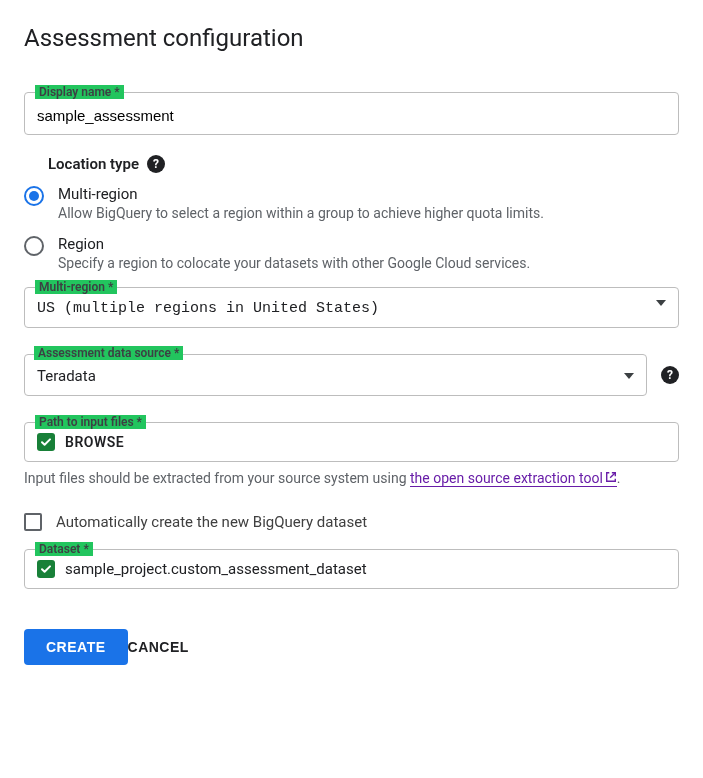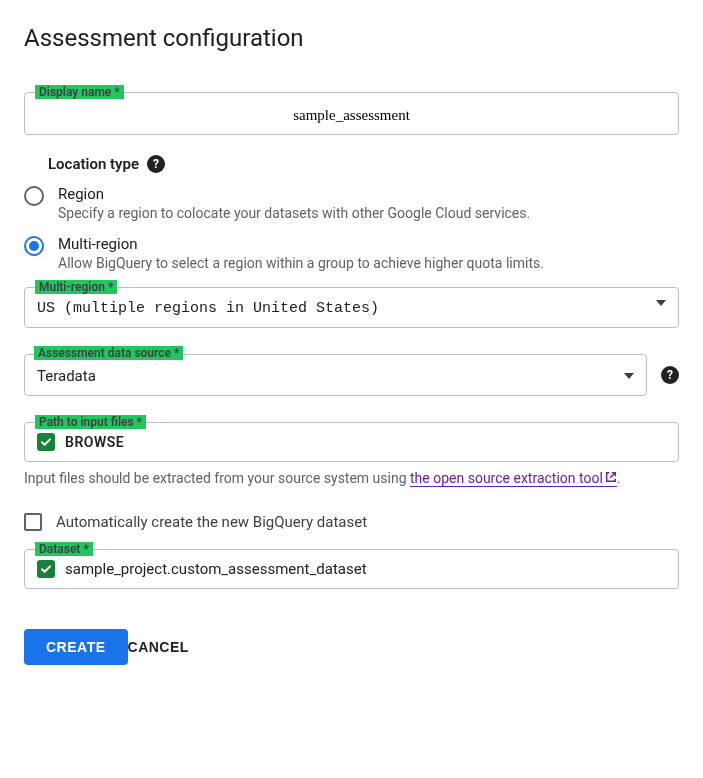--- a/index.html
+++ b/index.html
@@ -35,22 +35,21 @@
       color: #3c4043;
       z-index: 1;
     }
     .text-input {
       width: 100%;
       border: none;
       outline: none;
       font-size: 15px;
       padding: 14px 12px 10px 12px;
       background: transparent;
-      font-family: Liberation Serif, serif;
-      text-align: center;
+      font-family: Liberation Sans, sans-serif;
     }
     .select-row {
       display: flex;
       align-items: flex-start;
       padding: 12px 12px 10px 12px;
       cursor: pointer;
       font-family: Liberation Mono, monospace;
     }
     .select-value {
       flex: 1;
@@ -235,33 +234,33 @@
   <input class="text-input" type="text" value="sample_assessment" style="">
 </div>
 
 <div class="section-label-row">
   <span class="section-label">Location type</span>
   <span class="help-circle">?</span>
 </div>
 
 <div class="radio-group">
   <div class="radio-item">
-    <span class="radio-outer"></span>
-    <div class="radio-text">
-      <div class="radio-label">Region</div>
-      <div class="radio-desc">Specify a region to colocate your datasets with other Google Cloud services.</div>
-    </div>
-  </div>
-  <div class="radio-item">
     <span class="radio-outer checked">
         <span class="radio-inner"></span>
       </span>
     <div class="radio-text">
       <div class="radio-label">Multi-region</div>
       <div class="radio-desc">Allow BigQuery to select a region within a group to achieve higher quota limits.</div>
+    </div>
+  </div>
+  <div class="radio-item">
+    <span class="radio-outer"></span>
+    <div class="radio-text">
+      <div class="radio-label">Region</div>
+      <div class="radio-desc">Specify a region to colocate your datasets with other Google Cloud services.</div>
     </div>
   </div>
 </div>
 
 <div class="field outlined" style="margin-bottom: 26px;">
   <span class="floating-label">Multi-region *</span>
   <div class="select-row">
     <span class="select-value">US (multiple regions in United States)</span>
     <span class="chevron"></span>
   </div>

